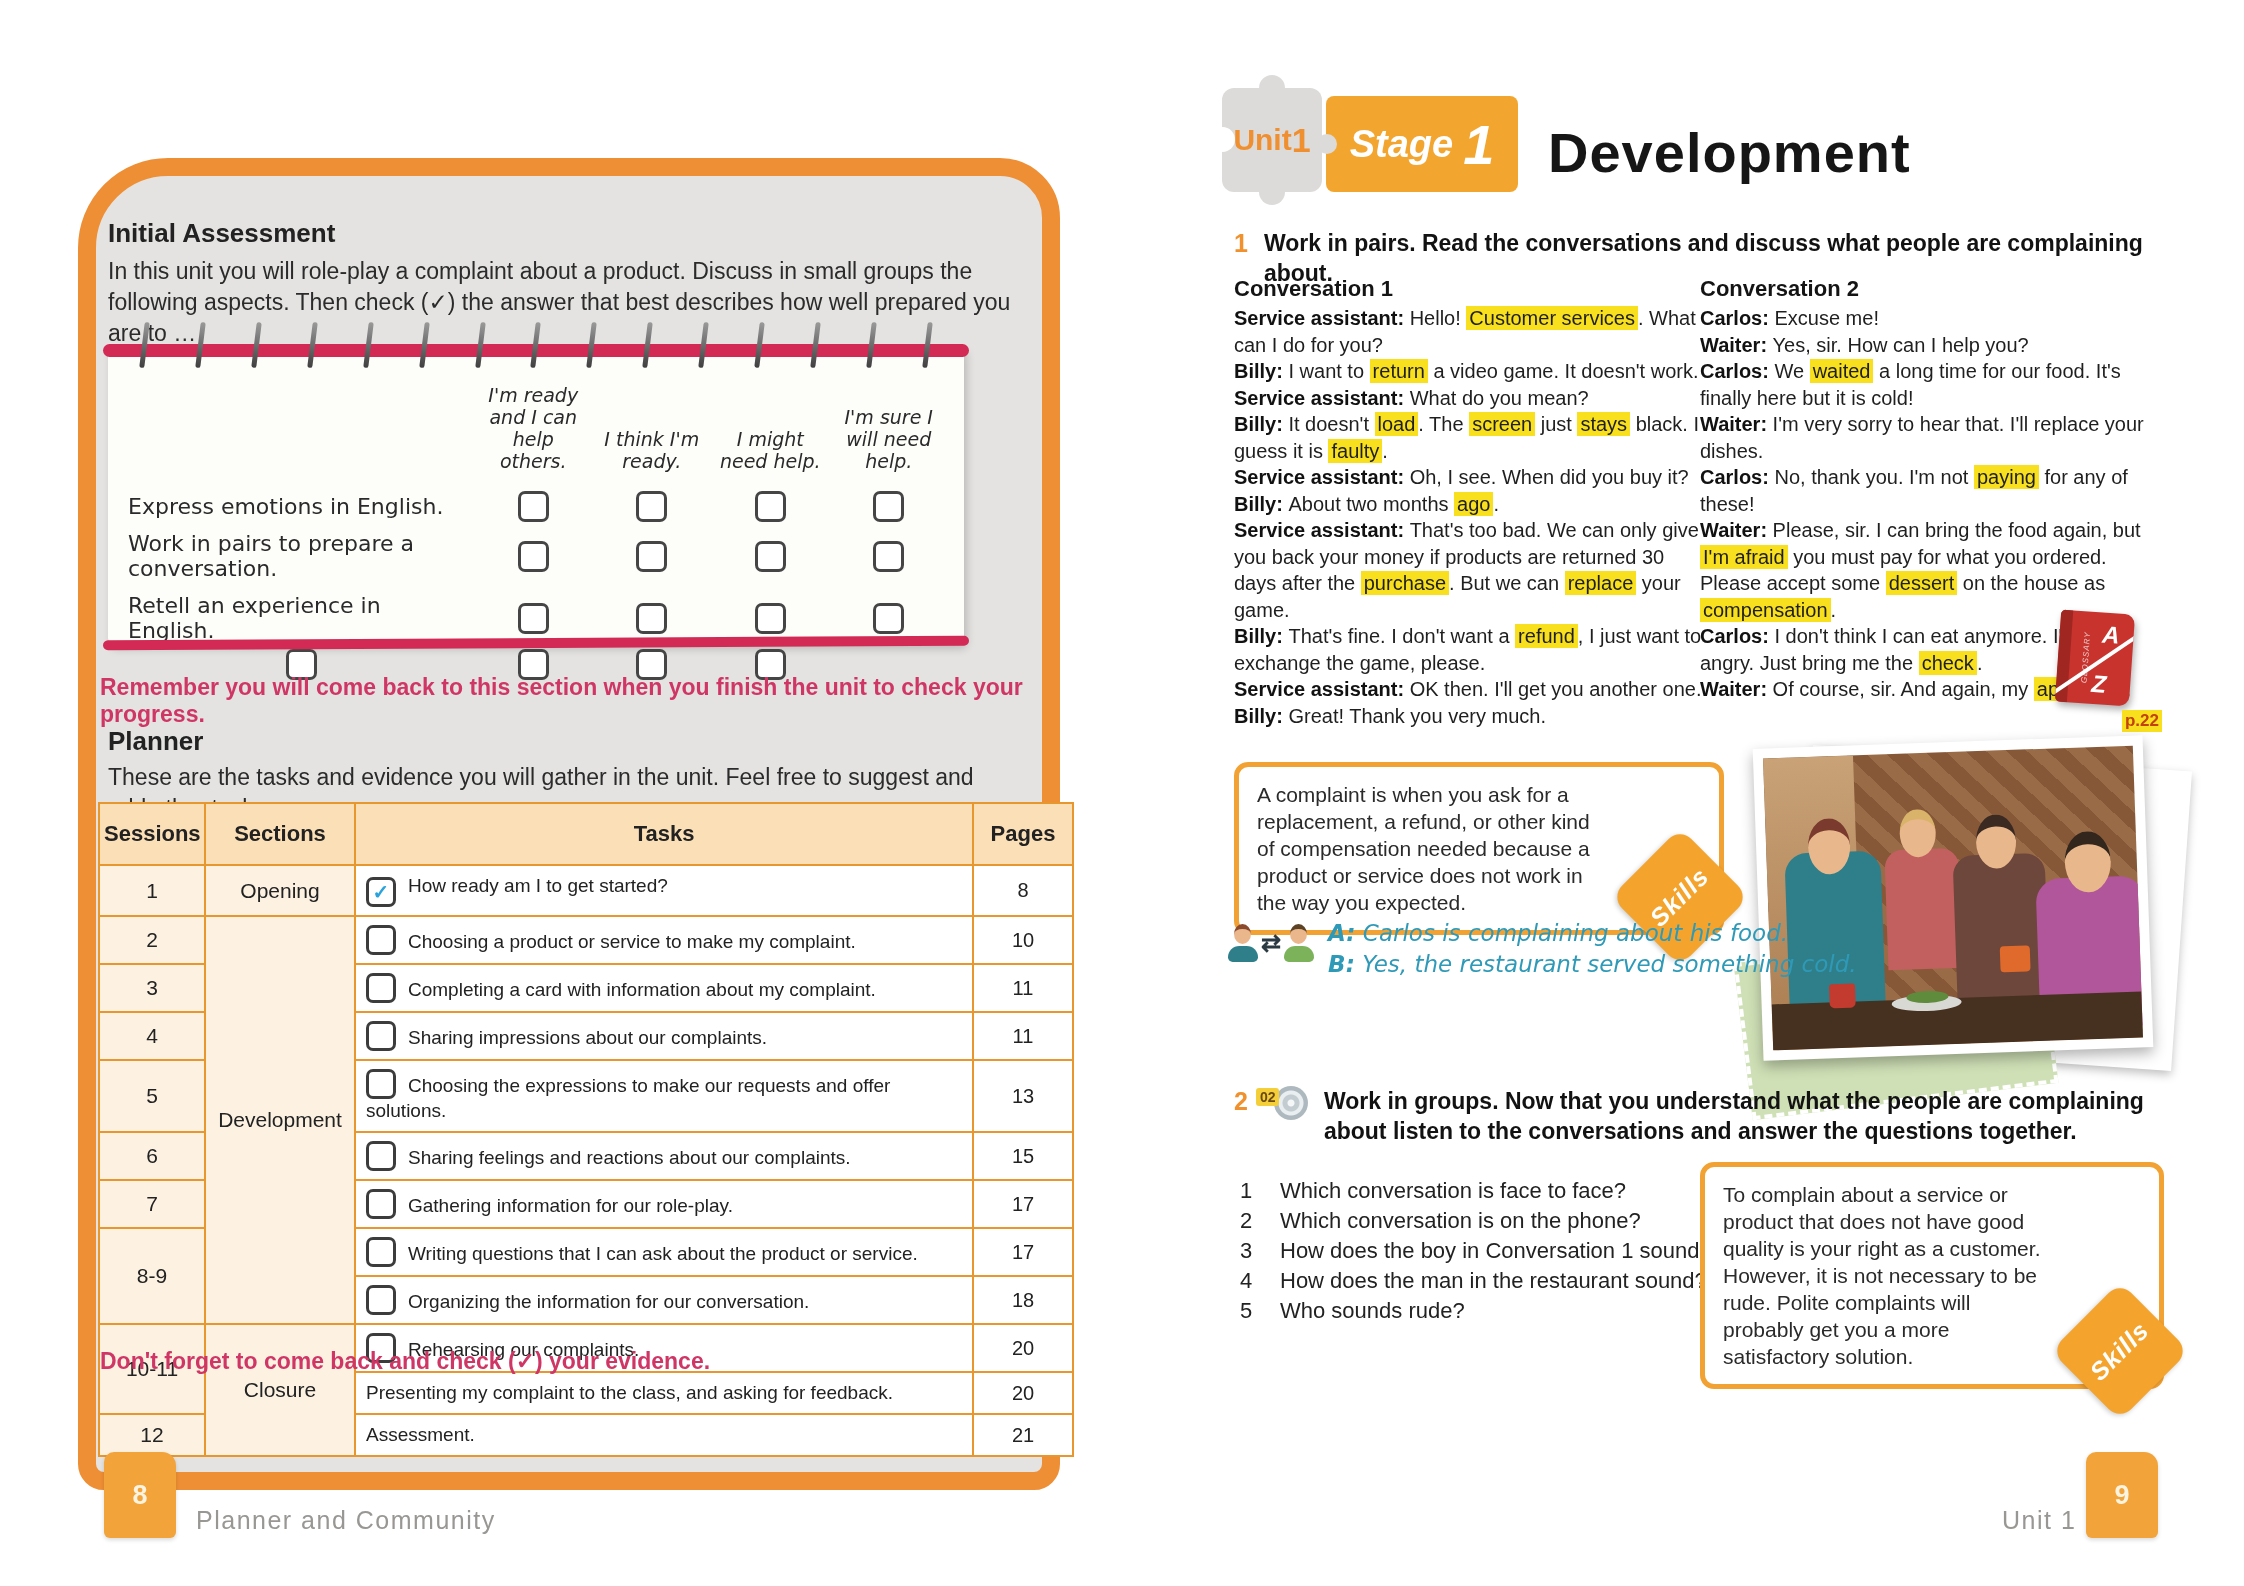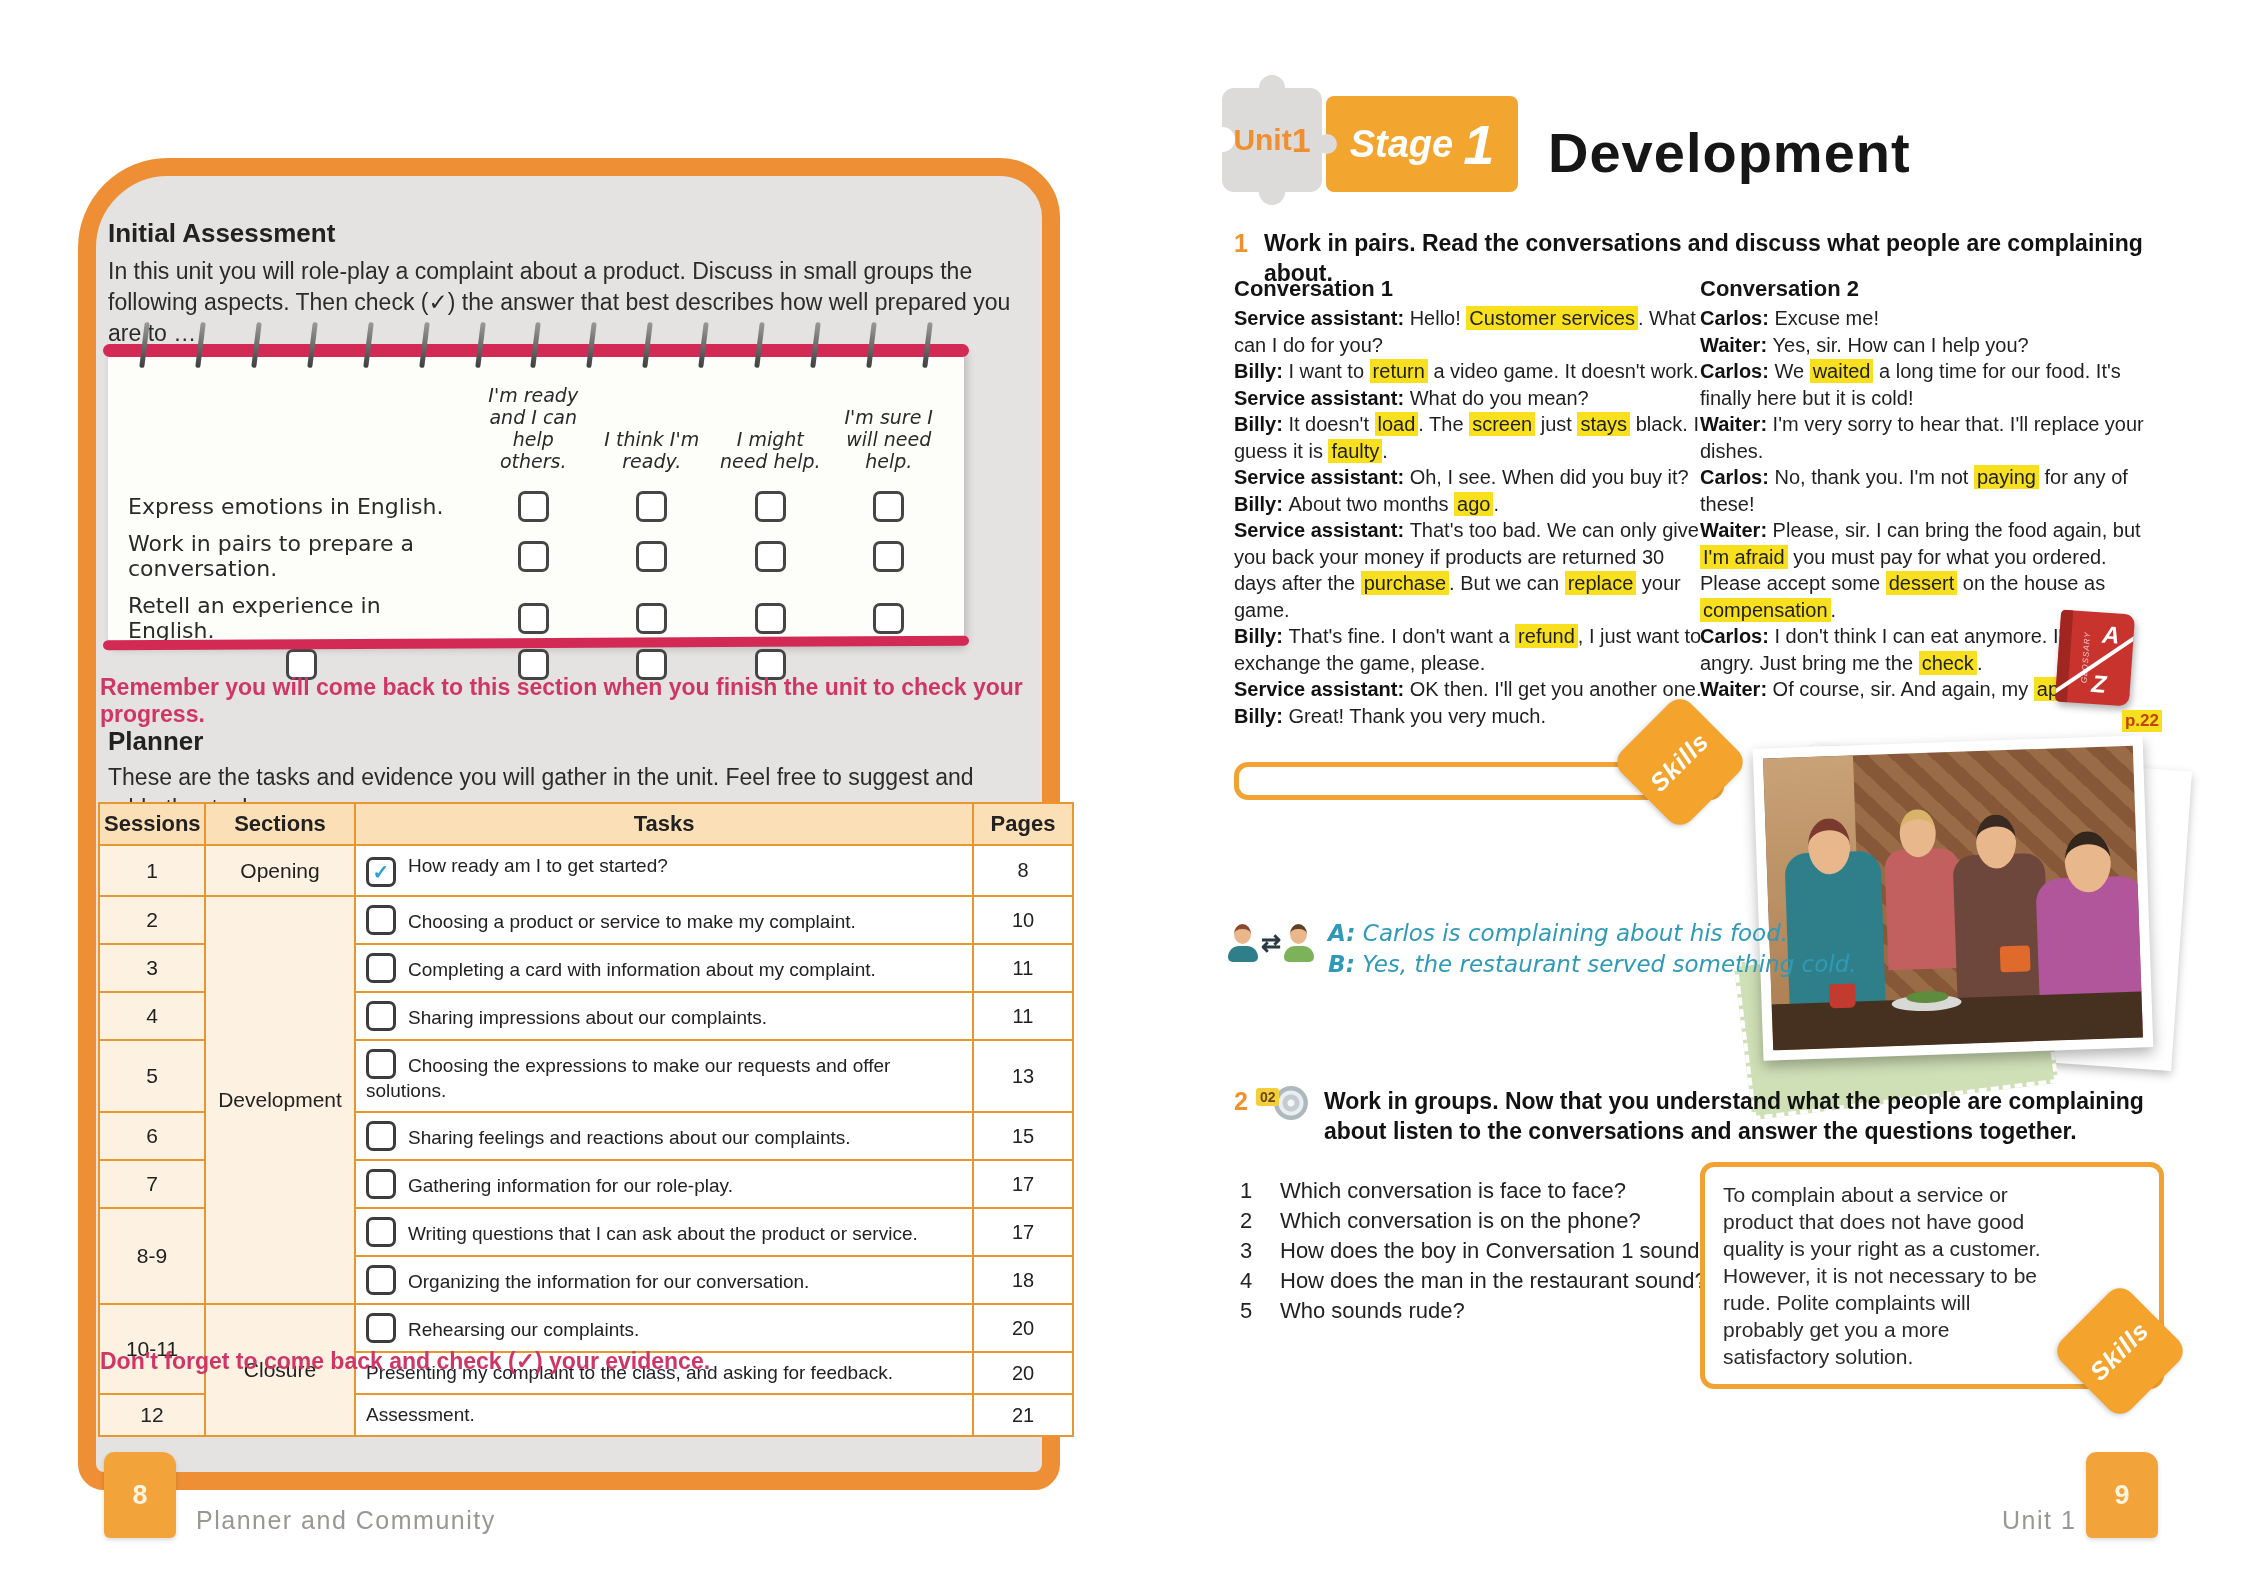--- a/index.html
+++ b/index.html
@@ -27,21 +27,21 @@
   .aboxcell{display:flex;justify-content:center;}
   .abox{width:25px;height:25px;border:3px solid #454545;border-radius:7px;background:#fff;}
 
   .pinknote{position:absolute;font-size:23px;font-weight:bold;color:#cf3666;margin:0;}
   .reminder{left:4px;top:498px;width:930px;}
   .pl-title{left:12px;top:550px;}
   .pl-intro{left:12px;top:586px;width:910px;}
 
   table.planner{position:absolute;left:2px;top:626px;width:934px;border-collapse:collapse;table-layout:fixed;background:#fff;}
   .planner th,.planner td{border:2.5px solid #e8962e;}
-  .planner thead th{background:#fbdfb7;font-size:22px;color:#222;padding:7px 4px;}
+  .planner thead th{background:#fbdfb7;font-size:22px;color:#222;padding:17px 4px;}
   .c-ses{width:96px;}.c-sec{width:140px;}.c-task{width:608px;}.c-pg{width:90px;}
   td.session,td.section{background:#fdf2e2;text-align:center;font-size:21px;color:#222;}
   td.task{background:#fff;font-size:19px;line-height:24px;color:#222;padding:8px 10px;}
   td.page{background:#fff;text-align:center;font-size:20px;color:#222;}
   .box{display:inline-block;width:24px;height:24px;border:3px solid #3c3c3c;border-radius:7px;background:#fff;
        vertical-align:-7px;margin-right:12px;text-align:center;line-height:24px;}
   .box.checked{color:#2aa3dc;font-weight:bold;font-size:20px;}
   .evidence{left:4px;top:1172px;}
 
   .tab{position:absolute;width:72px;height:86px;background:#f2a43a;border-radius:10px 14px 6px 6px;color:#fdf4e0;
@@ -361,20 +361,21 @@
   <div class="glossary">
     <div class="gbook">
       <span class="spine">GLOSSARY</span>
       <span class="bA">A</span>
       <span class="bZ">Z</span>
     </div>
     <span class="gref hl">p.22</span>
   </div>
 
   <div class="skills sk1">
+    <p>A complaint is when you ask for a replacement, a refund, or other kind of compensation needed because a product or service does not work in the way you expected.</p>
     <div class="ribbon">
         <span>Skills</span>
       </div>
   </div>
 
   <div class="photo-stack">
     <div class="photo-back"></div>
     <div class="photo-green"></div>
     <div class="photo">
       <div class="scene">

